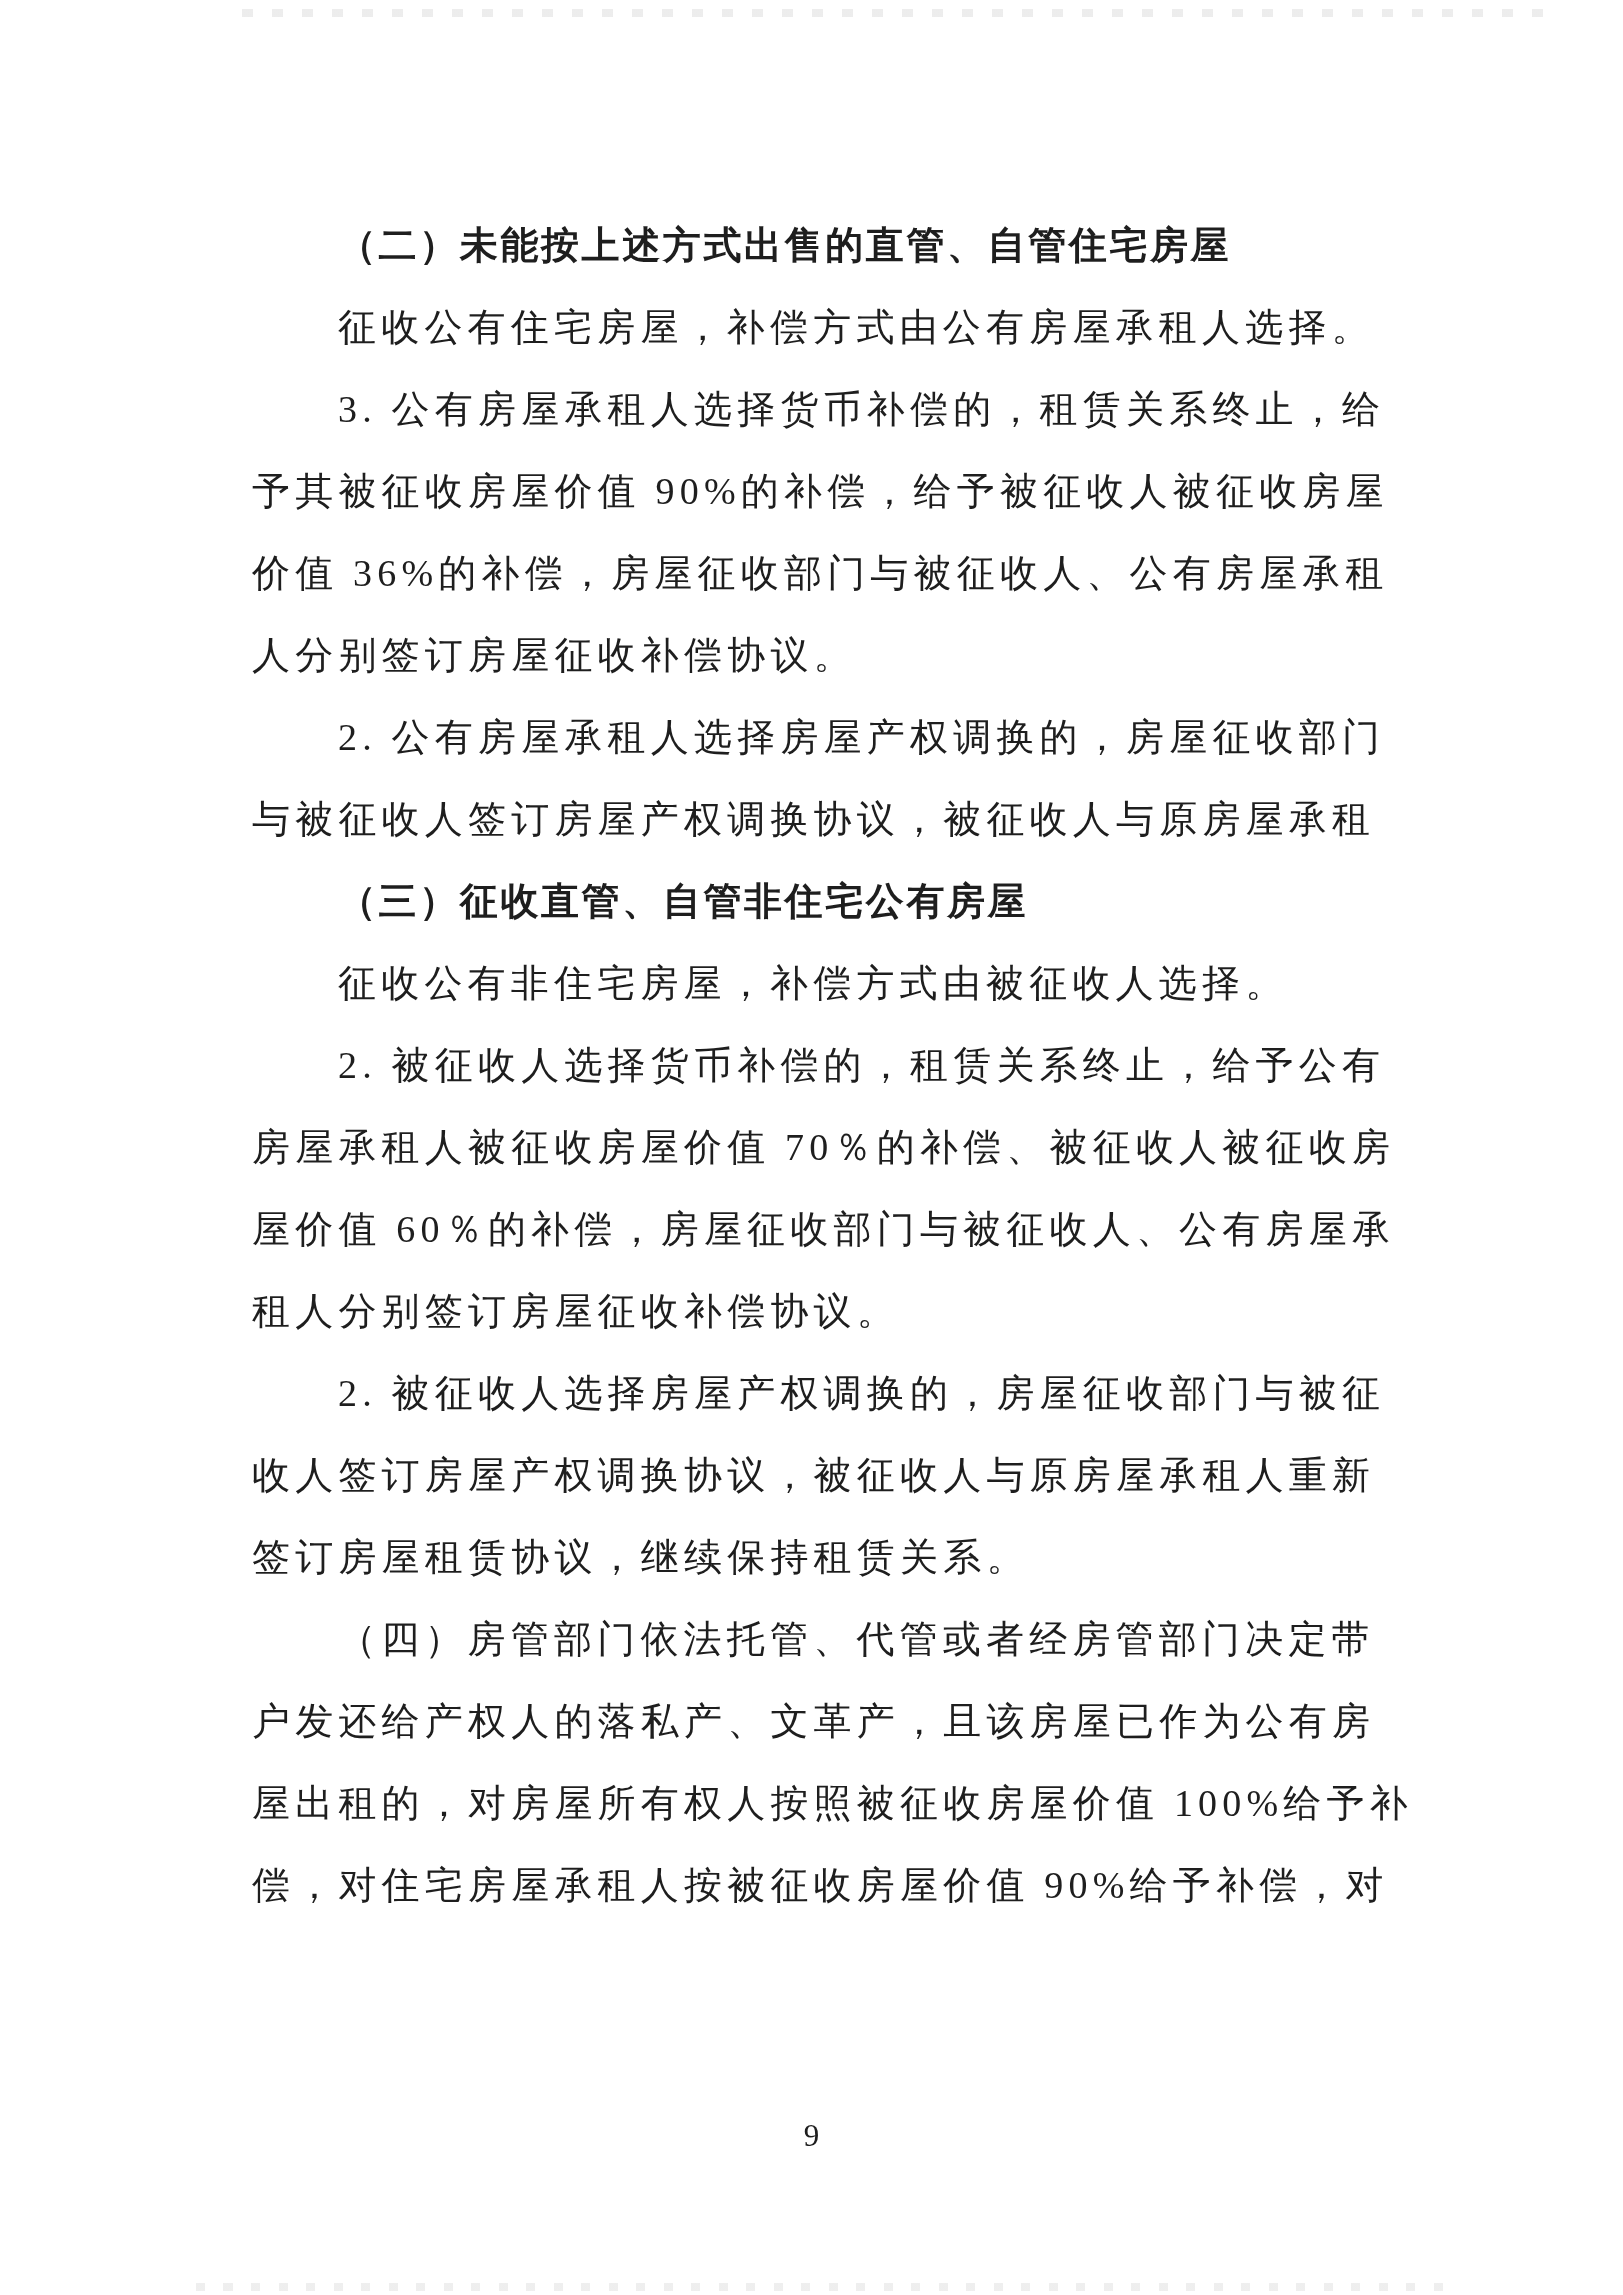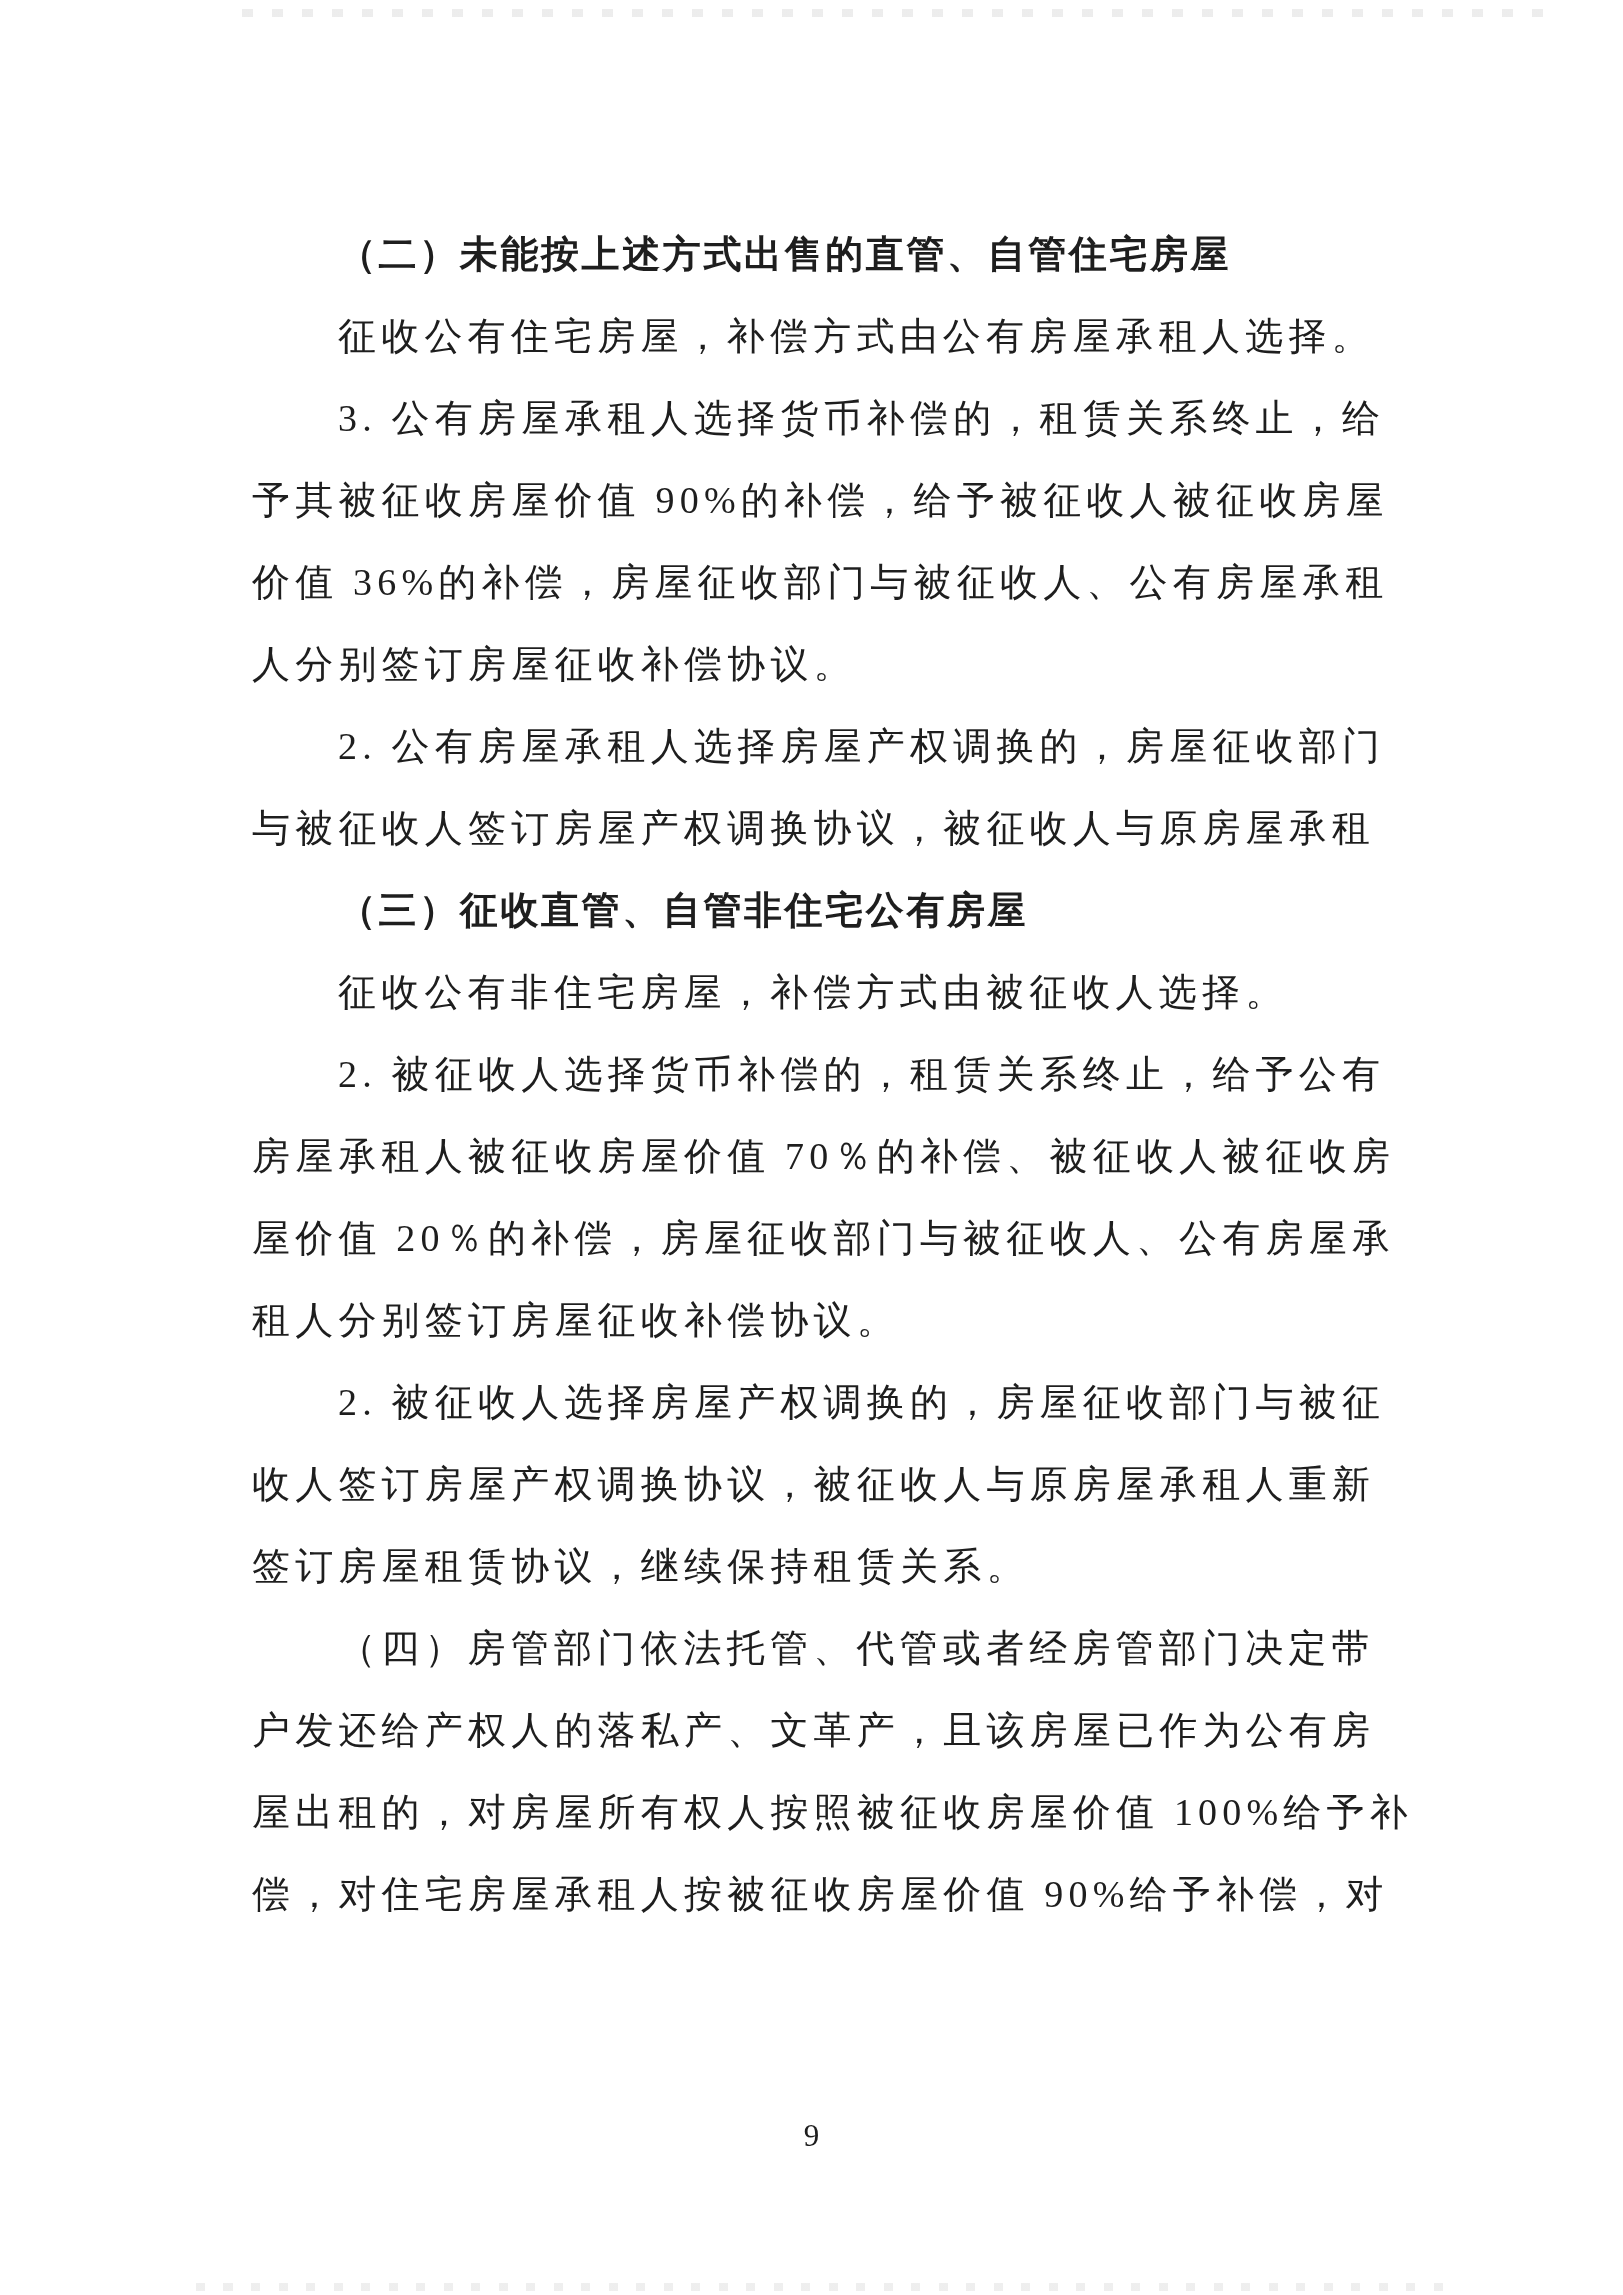--- a/index.html
+++ b/index.html
@@ -15,21 +15,21 @@
   }
   .page {
     position: absolute;
     inset: 0;
     overflow: hidden;
     background: var(--bg, #ffffff);
   }
   .textblock {
     position: absolute;
     left: 252px;
-    top: 213px;
+    top: 204px;
     width: 1139px;
   }
   .paragraph {
     margin: 0;
     padding: 0;
   }
   .line {
     font-size: 38px;
     height: 82px;
     line-height: 82px;
@@ -100,21 +100,21 @@
       </div>
       <div class="paragraph heading">
         <div class="line first">（三）征收直管、自管非住宅公有房屋</div>
       </div>
       <div class="paragraph body">
         <div class="line first">征收公有非住宅房屋，补偿方式由被征收人选择。</div>
       </div>
       <div class="paragraph body">
         <div class="line first">2. 被征收人选择货币补偿的，租赁关系终止，给予公有</div>
         <div class="line">房屋承租人被征收房屋价值 70％的补偿、被征收人被征收房</div>
-        <div class="line">屋价值 20％的补偿，房屋征收部门与被征收人、公有房屋承</div>
+        <div class="line">屋价值 60％的补偿，房屋征收部门与被征收人、公有房屋承</div>
         <div class="line">租人分别签订房屋征收补偿协议。</div>
       </div>
       <div class="paragraph body">
         <div class="line first">2. 被征收人选择房屋产权调换的，房屋征收部门与被征</div>
         <div class="line">收人签订房屋产权调换协议，被征收人与原房屋承租人重新</div>
         <div class="line">签订房屋租赁协议，继续保持租赁关系。</div>
       </div>
       <div class="paragraph body">
         <div class="line first">（四）房管部门依法托管、代管或者经房管部门决定带</div>
         <div class="line">户发还给产权人的落私产、文革产，且该房屋已作为公有房</div>

